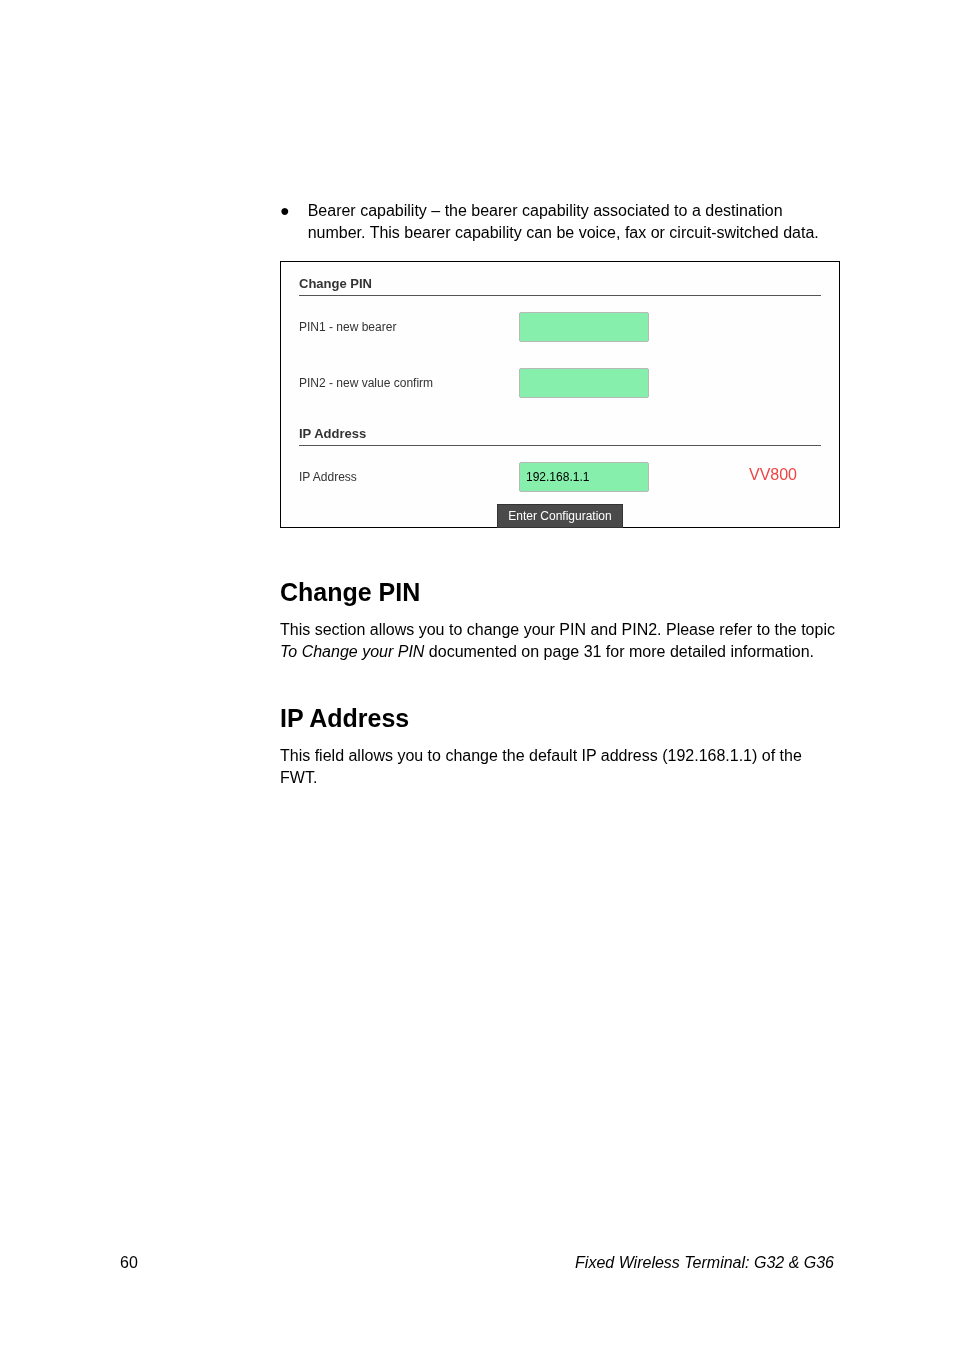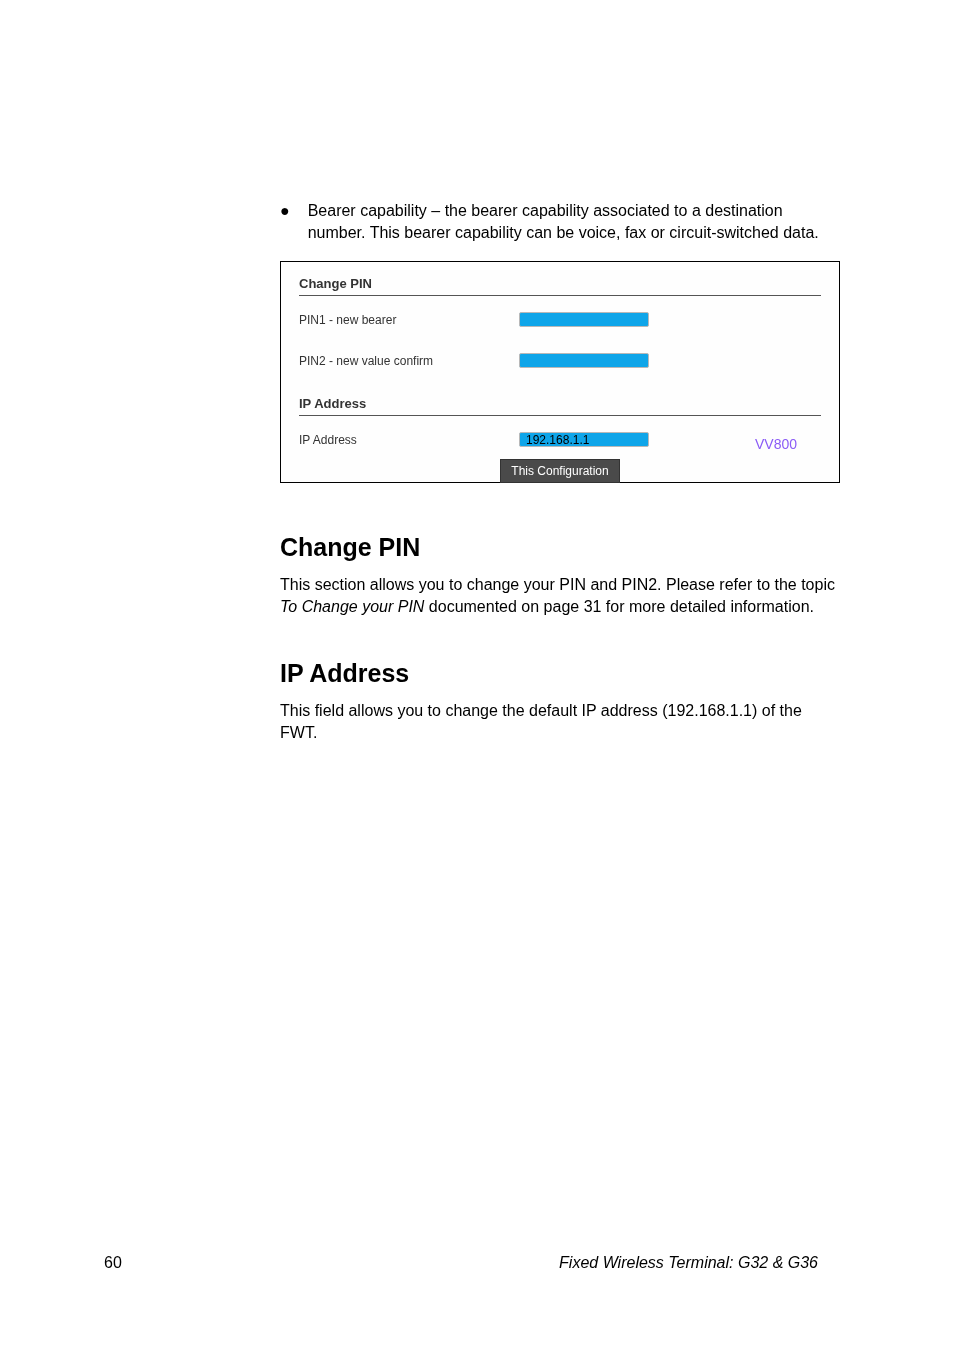--- a/index.html
+++ b/index.html
@@ -52,34 +52,34 @@
     margin-bottom: 10px;
   }
   .form-label {
     flex: 0 0 220px;
     font-size: 12px;
     color: #333;
     font-family: Arial, Helvetica, sans-serif;
   }
   .form-input {
     width: 130px;
-    height: 15px;
+    height: 30px;
     border: 1px solid #b8b8b8;
     border-radius: 2px;
-    background: #0ea5e9;
+    background: #86efac;
     padding: 2px 6px;
     font-size: 12px;
     font-family: Arial, Helvetica, sans-serif;
   }
   .gap { height: 16px; }
   .right-code {
     position: absolute;
     right: 24px;
-    font-size: 14px;
-    color: #8b5cf6;
+    font-size: 16px;
+    color: #ef4444;
     font-family: Arial, Helvetica, sans-serif;
   }
   .save-btn-wrap {
     display: flex;
     justify-content: center;
     margin-top: 12px;
     margin-bottom: -1px;
   }
   .save-btn {
     background: #4a4a4a;
@@ -98,21 +98,21 @@
   }
   .para {
     font-size: 16px;
     line-height: 1.35;
     margin-bottom: 42px;
   }
   .italic { font-style: italic; }
   .footer {
     position: absolute;
     bottom: 80px;
-    left: 104px;
+    left: 120px;
     width: 714px;
     display: flex;
     justify-content: space-between;
     font-size: 16px;
   }
   .footer-right { font-style: italic; }
 </style>
 </head>
 <body>
 
@@ -146,21 +146,21 @@
       <div class="section-title">IP Address</div>
       <div class="section-underline"></div>
 
       <div class="form-row" style="margin-top:14px; position:relative;">
         <span class="form-label">IP Address</span>
         <input class="form-input" type="text" value="192.168.1.1" style="">
         <span class="right-code" style="top:4px;">VV800</span>
       </div>
 
       <div class="save-btn-wrap">
-        <button class="save-btn">This Configuration</button>
+        <button class="save-btn">Enter Configuration</button>
       </div>
     </div>
 
     <div class="h2">Change PIN</div>
     <div class="para">
       <span>This section allows you to change your PIN and PIN2.  Please refer to the topic </span><span class="italic">To Change your PIN</span><span> documented on page 31 for more detailed information.</span>
     </div>
 
     <div class="h2">IP Address</div>
     <div class="para">This field allows you to change the default IP address (192.168.1.1) of the FWT.</div>

